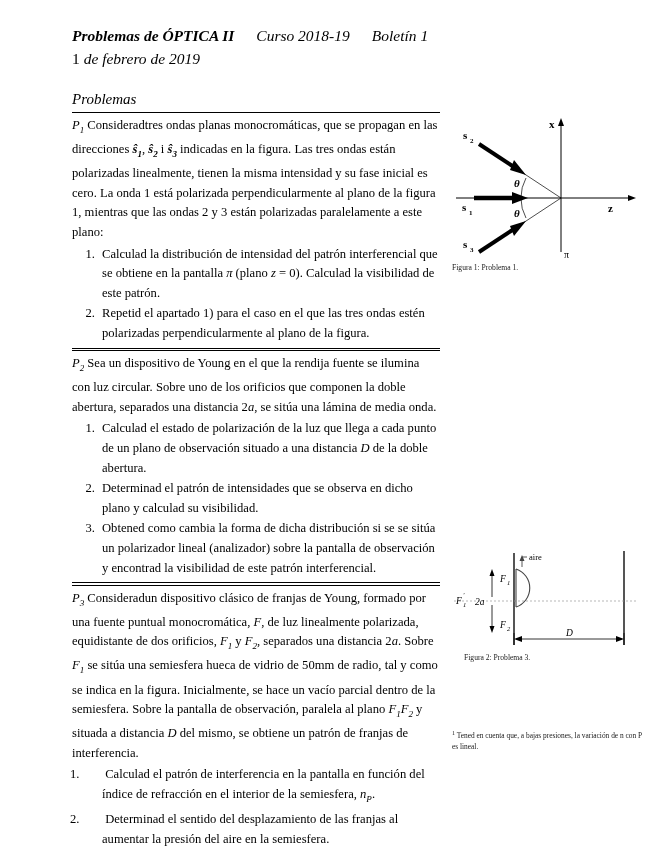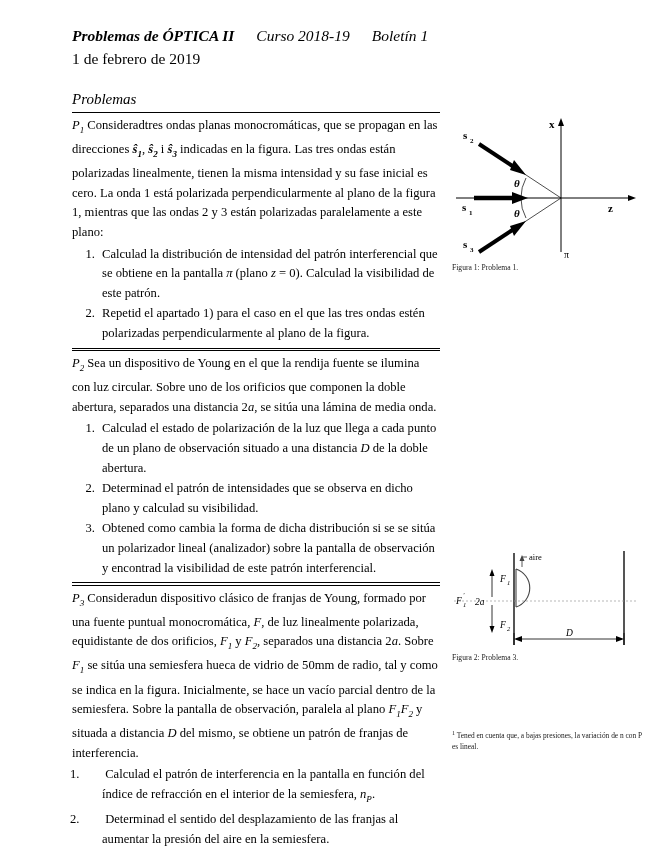--- a/index.html
+++ b/index.html
@@ -40,21 +40,21 @@
   }
   .hdr-course, .hdr-bulletin {
     font-style: italic;
   }
   .sp-wide { display: inline-block; width: 22px; }
   .hdr-line2 {
     font-size: 15.5px;
     line-height: 22px;
     margin-top: 2px;
   }
-  .hdr-date-it { }
+  .hdr-date-it { font-style: italic; }
 
   
   .section-heading {
     position: absolute;
     left: 72px;
     top: 91px;
     font-style: italic;
     font-size: 15px;
   }
 
@@ -308,20 +308,20 @@
         <text x="55" y="36" font-family="Liberation Serif, serif" font-size="6.5" font-style="italic">1</text>
         <text x="48" y="79" font-family="Liberation Serif, serif" font-size="9.5" font-style="italic">F</text>
         <text x="55" y="82" font-family="Liberation Serif, serif" font-size="6.5" font-style="italic">2</text>
         <text x="4" y="55" font-family="Liberation Serif, serif" font-size="9.5" font-style="italic">F</text>
         <text x="11" y="58" font-family="Liberation Serif, serif" font-size="6.5" font-style="italic">1</text>
         <text x="11" y="48" font-family="Liberation Serif, serif" font-size="6.5" font-style="italic">'</text>
         <text x="23" y="56" font-family="Liberation Serif, serif" font-size="9.5" font-style="italic">2a</text>
         <text x="114" y="87" font-family="Liberation Serif, serif" font-size="9.5" font-style="italic">D</text>
       </svg>
     </div>
-    <div class="fig-caption" style="position:absolute; left:0; top:538px;">Figura 2: Problema 3.</div>
+    <div class="fig-caption" style="position:absolute; left:12px; top:538px;">Figura 2: Problema 3.</div>
   </div>
 
   <div class="footnote">
     <sup>1</sup><span> Tened en cuenta que, a bajas presiones, la variación de n con P es lineal.</span>
   </div>
 
 </div>
 
 </body></html>

